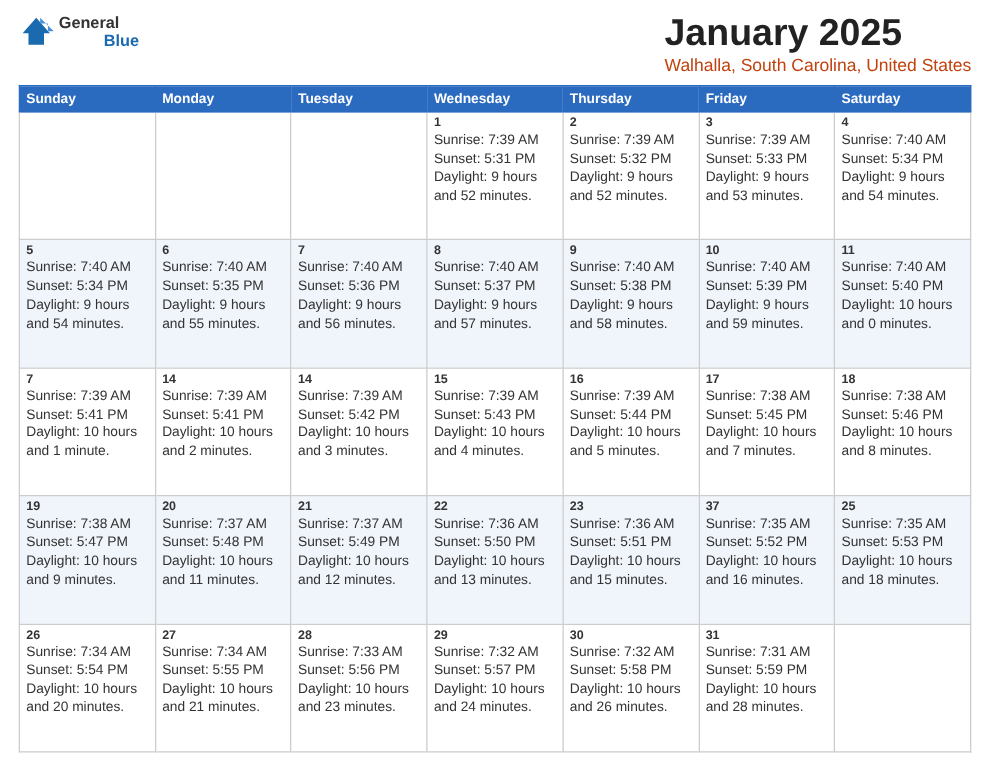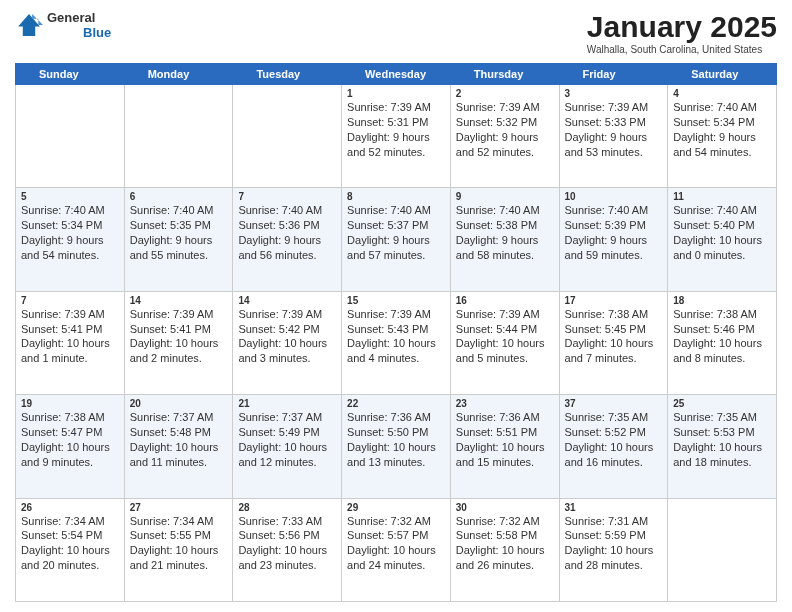--- a/index.html
+++ b/index.html
@@ -34,35 +34,35 @@
     }
     .title-block {
       text-align: left;
     }
     .main-title {
       font-size: 30px;
       font-weight: bold;
       color: #222;
     }
     .subtitle {
-      font-size: 10px;
-      color: #404040;
+      font-size: 14px;
+      color: #c2410c;
     }
     table {
       width: 100%;
       border-collapse: collapse;
       flex: 1;
     }
     th {
       background-color: #2a6abf;
       color: #fff;
       font-size: 11px;
       font-weight: bold;
       text-align: left;
-      padding: 4px 23px;
+      padding: 4px 5px;
       border: 1px solid #2a6abf;
     }
     td {
       border: 1px solid #ccc;
       vertical-align: top;
       padding: 3px 5px;
       font-size: 9.5px;
       color: #333;
       background: #fff;
       width: calc(100% / 7);

